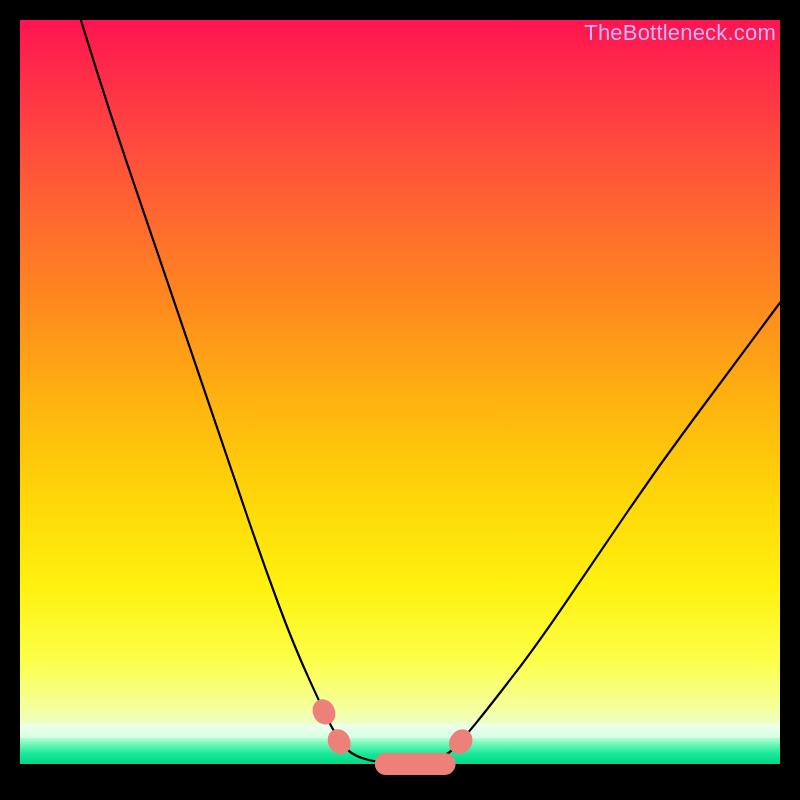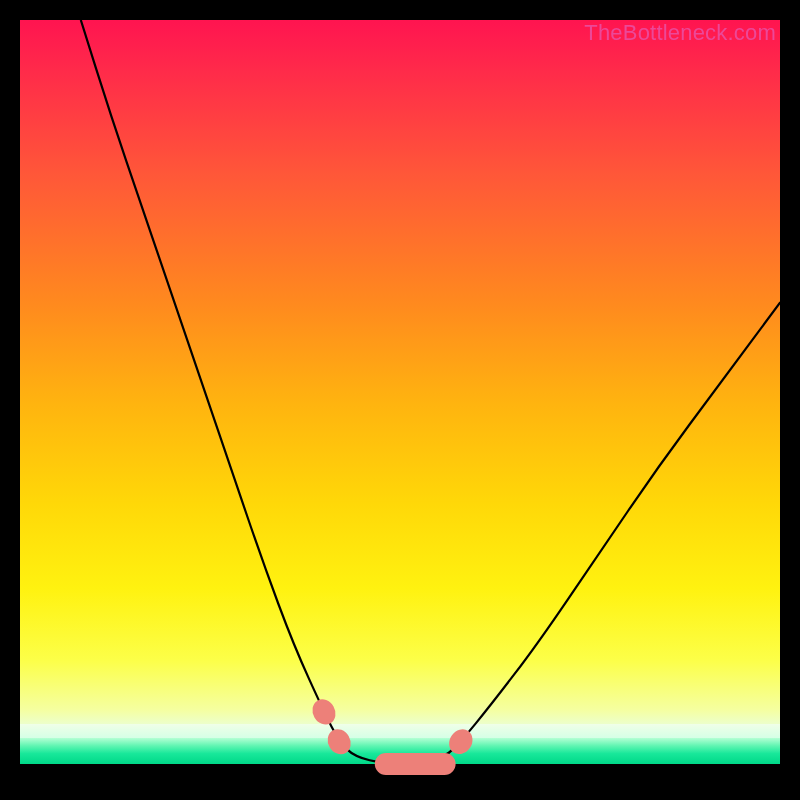--- a/index.html
+++ b/index.html
@@ -76,21 +76,21 @@
     left: 0;
     width: 760px;
     top: 744px;
     height: 16px;
     background: #000;
   }
   .watermark {
     position: absolute;
     top: 0px;
     right: 4px;
-    color: #ec4899;
+    color: #c4b5fd;
     font-size: 22px;
     font-weight: 400;
     letter-spacing: 0.2px;
   }
   svg.curve {
     position: absolute;
     top: 0;
     left: 0;
   }
 </style>

